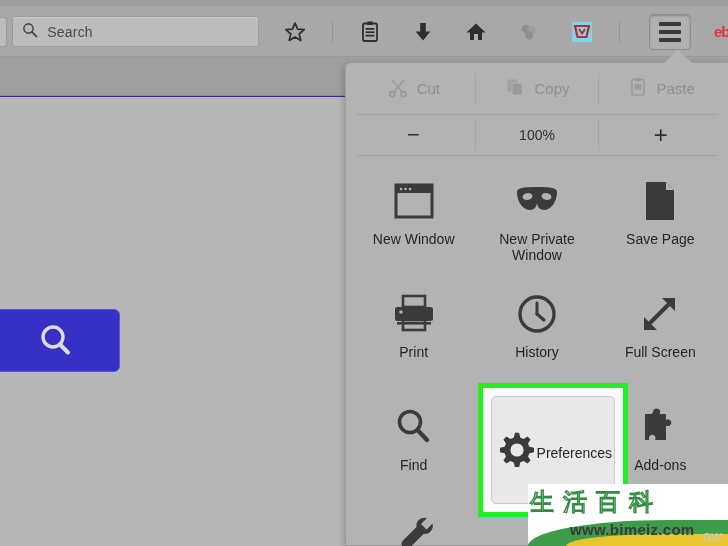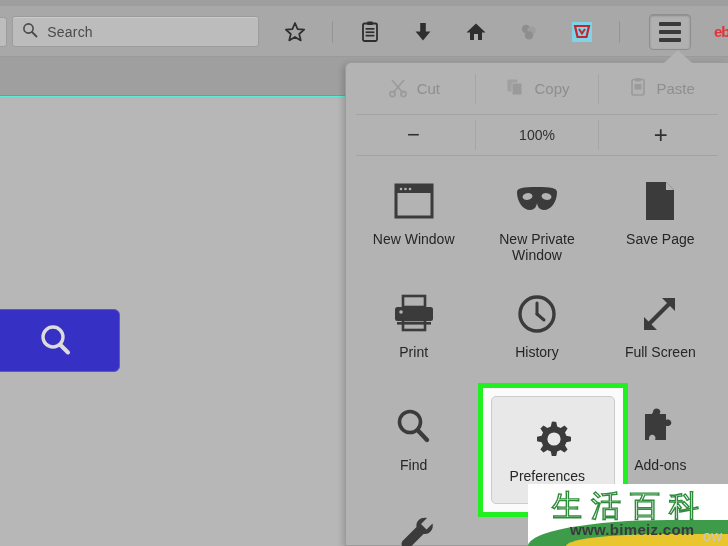--- a/index.html
+++ b/index.html
@@ -5,21 +5,21 @@
   * { box-sizing: border-box; margin: 0; padding: 0; }
   html, body {
     width: 728px; height: 546px;
     overflow: hidden;
     font-family: "Liberation Sans", sans-serif;
     background: #b4b4b4;
   }
   #root {
     position: relative;
     width: 728px; height: 546px;
-    background: #5eead4;
+    background: #4c1d95;
   }
 
   
   .chrome {
     position: absolute; left: 0; top: 0;
     width: 728px; height: 57px;
     background: #a8a8a8;
     border-bottom: 1px solid #9a9a9a;
   }
   .chrome-topline {
@@ -203,40 +203,40 @@
     width: 100%; height: 100%;
     background: #fbfbfb;
     display: flex; align-items: center; justify-content: center;
     padding: 8px;
   }
   .hl-btn {
     width: 100%; height: 100%;
     background: #e8e8e8;
     border: 1px solid #cccccc;
     border-radius: 5px;
-    display: flex; flex-direction: column;
-    justify-content: center;
+    display: flex; 
+    align-items: center; justify-content: center;
   }
   .hl-btn .clabel { color: #262626; margin-top: 6px; }
 
   .row-last { padding: 0 6px; }
   .cell-short {
     height: 62px; padding-top: 12px;
   }
 
   
   .watermark {
     position: absolute; left: 528px; top: 484px;
     width: 200px; height: 62px;
     overflow: hidden;
     background: #ffffff;
   }
   .wm-cn {
-    position: absolute; left: 24px; top: 2px;
-    font-size: 30px; letter-spacing: 9px;
+    position: absolute; left: 2px; top: 2px;
+    font-size: 24px; letter-spacing: 9px;
     color: #ffffff;
     -webkit-text-stroke: 1.4px #2f8c3d;
     font-family: Liberation Mono, monospace;
   }
   .wm-url {
     position: absolute; left: 42px; top: 37px;
     font-size: 15px; color: #3a3a3a; font-weight: bold;
     letter-spacing: .3px;
   }
   .wm-green {

